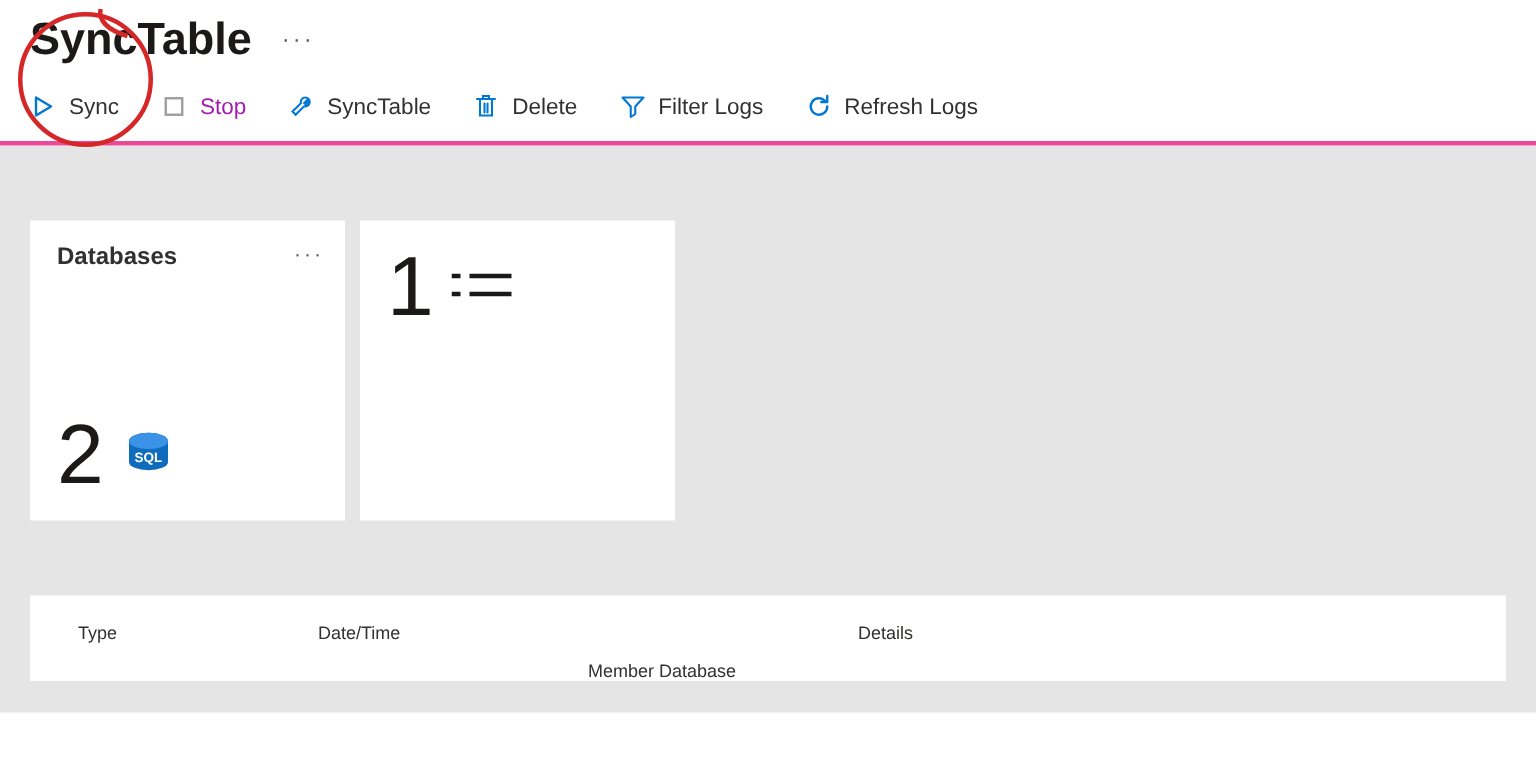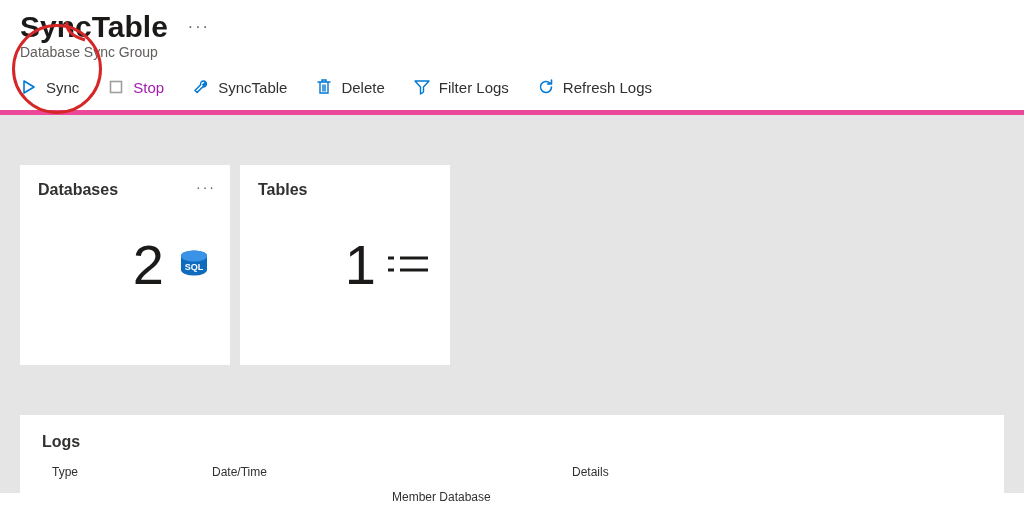--- a/index.html
+++ b/index.html
@@ -35,21 +35,21 @@
       font-size: 14px;
       color: #605e5c;
       margin-top: 0px;
     }
     .toolbar {
       background: #fff;
       padding: 18px 20px 14px 20px;
       display: flex;
       align-items: center;
       gap: 28px;
-      border-bottom: 5px solid #ec4899;
+      border-bottom: 3px solid #ec4899;
       position: relative;
     }
     .toolbar-item {
       display: flex;
       align-items: center;
       gap: 8px;
       font-size: 15px;
       color: #323130;
       cursor: pointer;
     }
@@ -73,21 +73,21 @@
     .cards {
       display: flex;
       gap: 10px;
     }
     .card {
       background: #fff;
       width: 210px;
       height: 200px;
       padding: 16px 18px;
       display: flex;
-      flex-direction: row;
+      flex-direction: column;
       justify-content: space-between;
       position: relative;
     }
     .card-title {
       font-size: 16px;
       font-weight: 600;
       color: #323130;
     }
     .card-more {
       position: absolute;
@@ -157,21 +157,20 @@
     }
   </style>
 </head>
 <body>
 
 <div class="header">
   <div class="title-row">
     <div class="title">SyncTable</div>
     <div class="title-more">···</div>
   </div>
-  <div class="subtitle">Database Sync Group</div>
 </div>
 
 <div class="toolbar">
   <div class="annotation-circle"></div>
   <svg class="annotation-tail" viewBox="0 0 32 28">
     <path d="M4 4 Q 2 16 22 22" stroke="#d62728" stroke-width="3" fill="none"></path>
   </svg>
 
   <div class="toolbar-item">
     <span class="icon">
@@ -240,37 +239,35 @@
             <ellipse cx="18" cy="9" rx="13" ry="5.5" fill="#0f6cbd"></ellipse>
             <path d="M5 9 v14 a13 5.5 0 0 0 26 0 V9" fill="#0f6cbd"></path>
             <ellipse cx="18" cy="9" rx="13" ry="5.5" fill="#3b93e8"></ellipse>
             <text x="18" y="23" text-anchor="middle" font-family="Segoe UI, Arial" font-size="9" font-weight="700" fill="#fff">SQL</text>
           </svg>
         </span>
       </div>
     </div>
 
     <div class="card">
-      <div class="card-title">Tables</div>
       <div class="card-value-row">
         <div class="card-value">1</div>
         <span class="icon table-lines">
           <svg width="44" height="30" viewBox="0 0 44 30">
             <line x1="0" y1="8" x2="6" y2="8" stroke="#1b1a19" stroke-width="3"></line>
             <line x1="12" y1="8" x2="40" y2="8" stroke="#1b1a19" stroke-width="3"></line>
             <line x1="0" y1="20" x2="6" y2="20" stroke="#1b1a19" stroke-width="3"></line>
             <line x1="12" y1="20" x2="40" y2="20" stroke="#1b1a19" stroke-width="3"></line>
           </svg>
         </span>
       </div>
     </div>
   </div>
 
   <div class="logs-panel">
-    <div class="logs-title">Logs</div>
     <div class="logs-header">
       <div>Type</div>
       <div>Date/Time</div>
       <div>Member Database</div>
       <div>Details</div>
     </div>
   </div>
 </div>
 
 </body></html>

